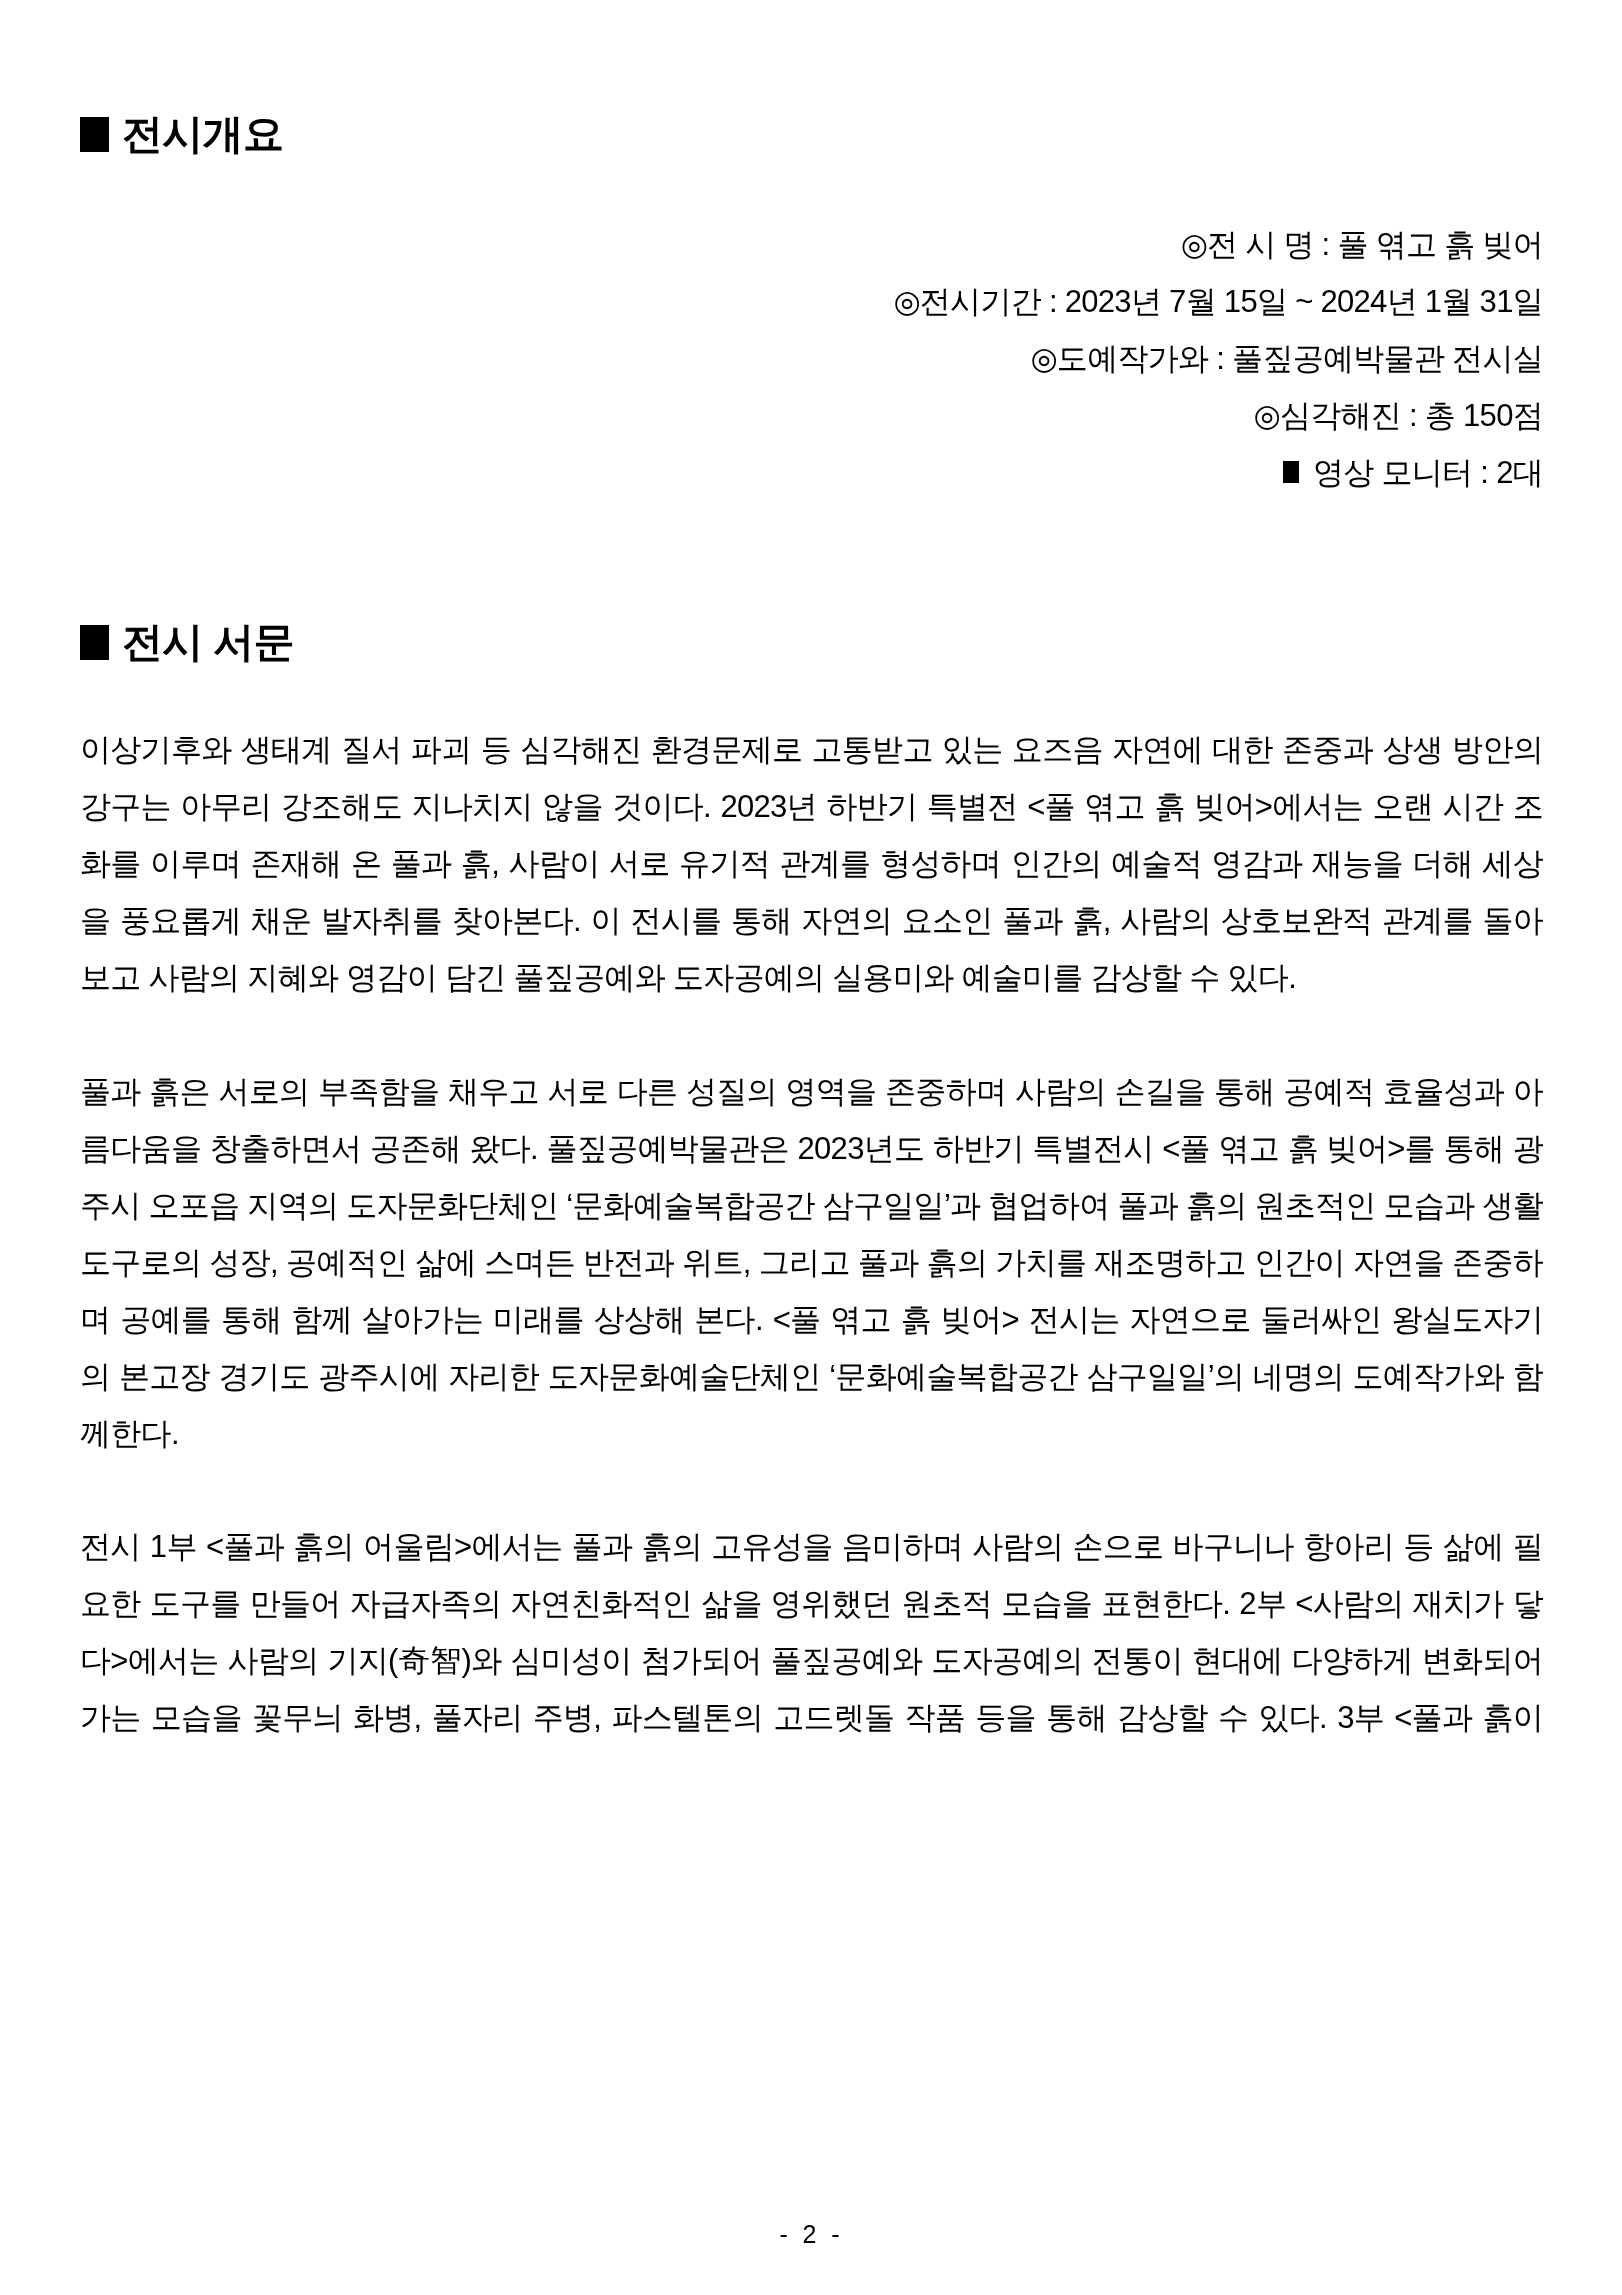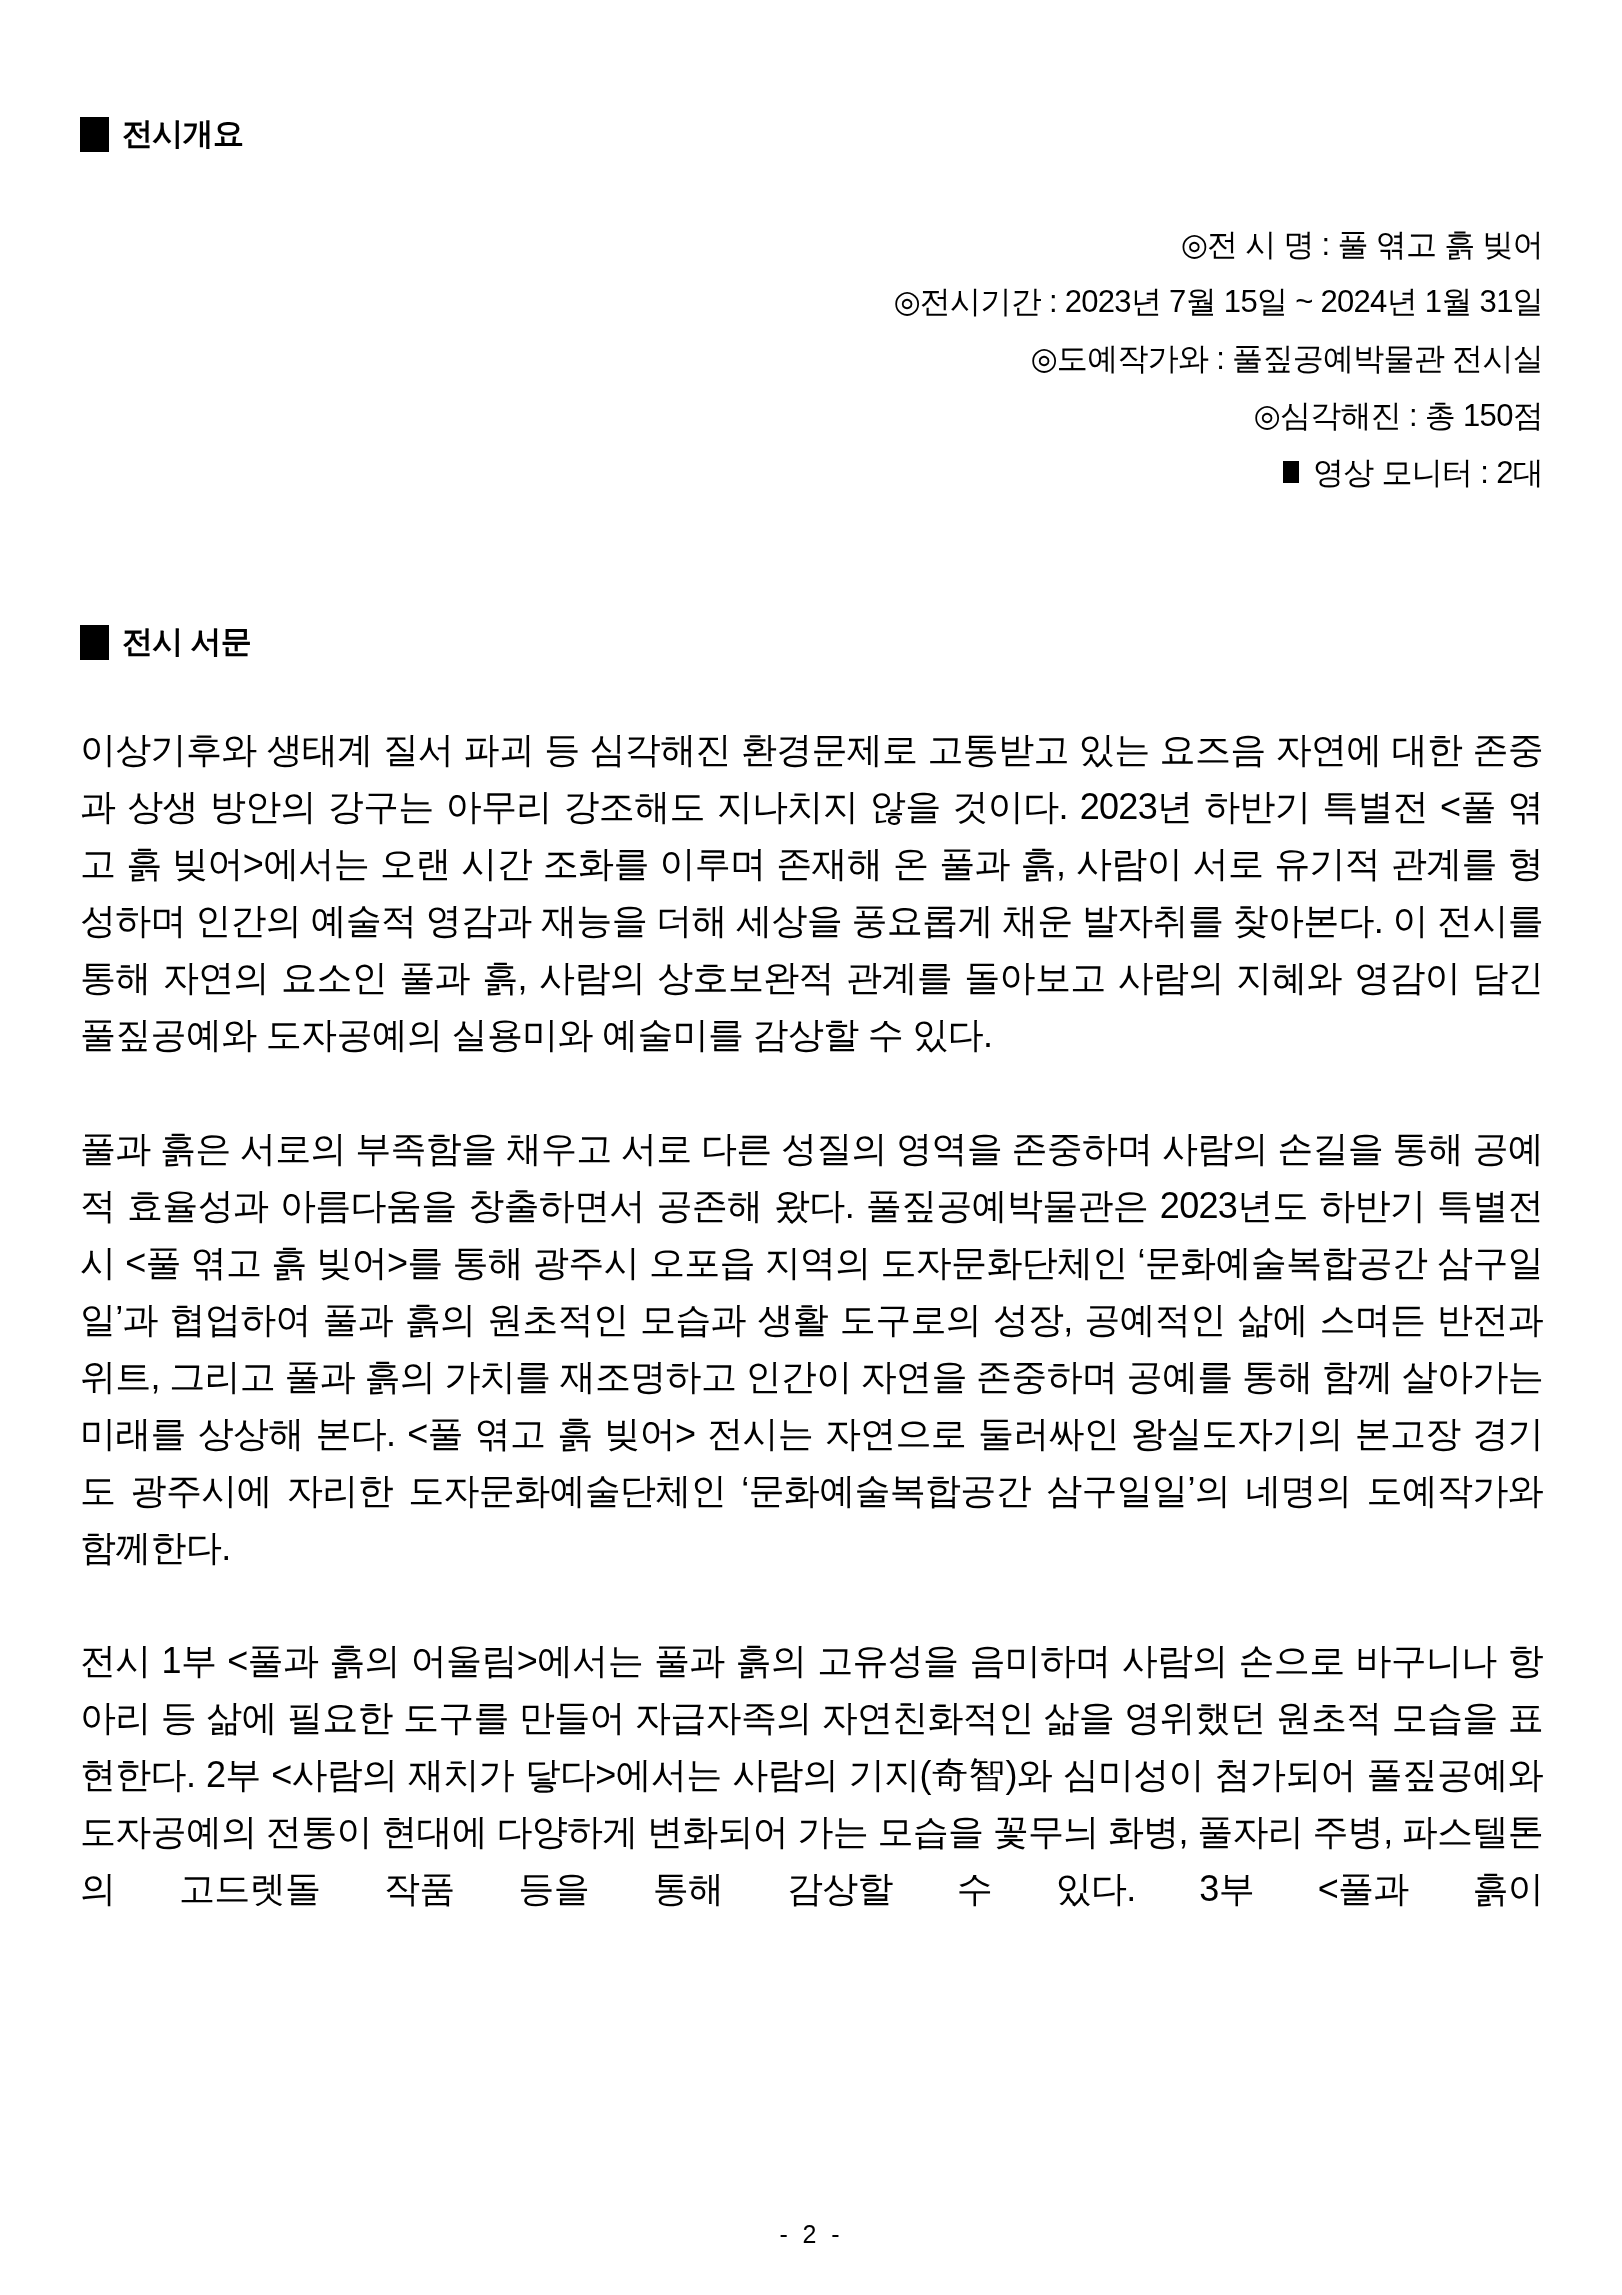--- a/index.html
+++ b/index.html
@@ -14,21 +14,21 @@
     overflow: hidden;
   }
   .content {
     padding: 111px 80px 0 80px;
     box-sizing: border-box;
   }
   .sec-heading {
     display: flex;
     align-items: center;
     height: 46px;
-    font-size: 31px;
+    font-size: 41px;
     font-weight: 700;
     letter-spacing: -0.7px;
   }
   .marker {
     display: inline-block;
     width: 29px;
     height: 35px;
     background: #000;
     margin-right: 13px;
     flex: none;
@@ -51,21 +51,21 @@
     width: 15.7px;
     height: 22px;
     background: #000;
     margin-right: 14.4px;
   }
   .h-preface { margin-top: 118px; }
   .h-comp { margin-top: 65px; }
   .para {
     margin: 0;
     margin-top: 56px;
-    font-size: 36px;
+    font-size: 31px;
     line-height: 57px;
     letter-spacing: -0.7px;
     text-align: justify;
   }
   .para.gap { margin-top: 57px; }
   .para.flow-cut { text-align-last: justify; }
   .footer {
     position: absolute;
     left: 0;
     right: 0;

